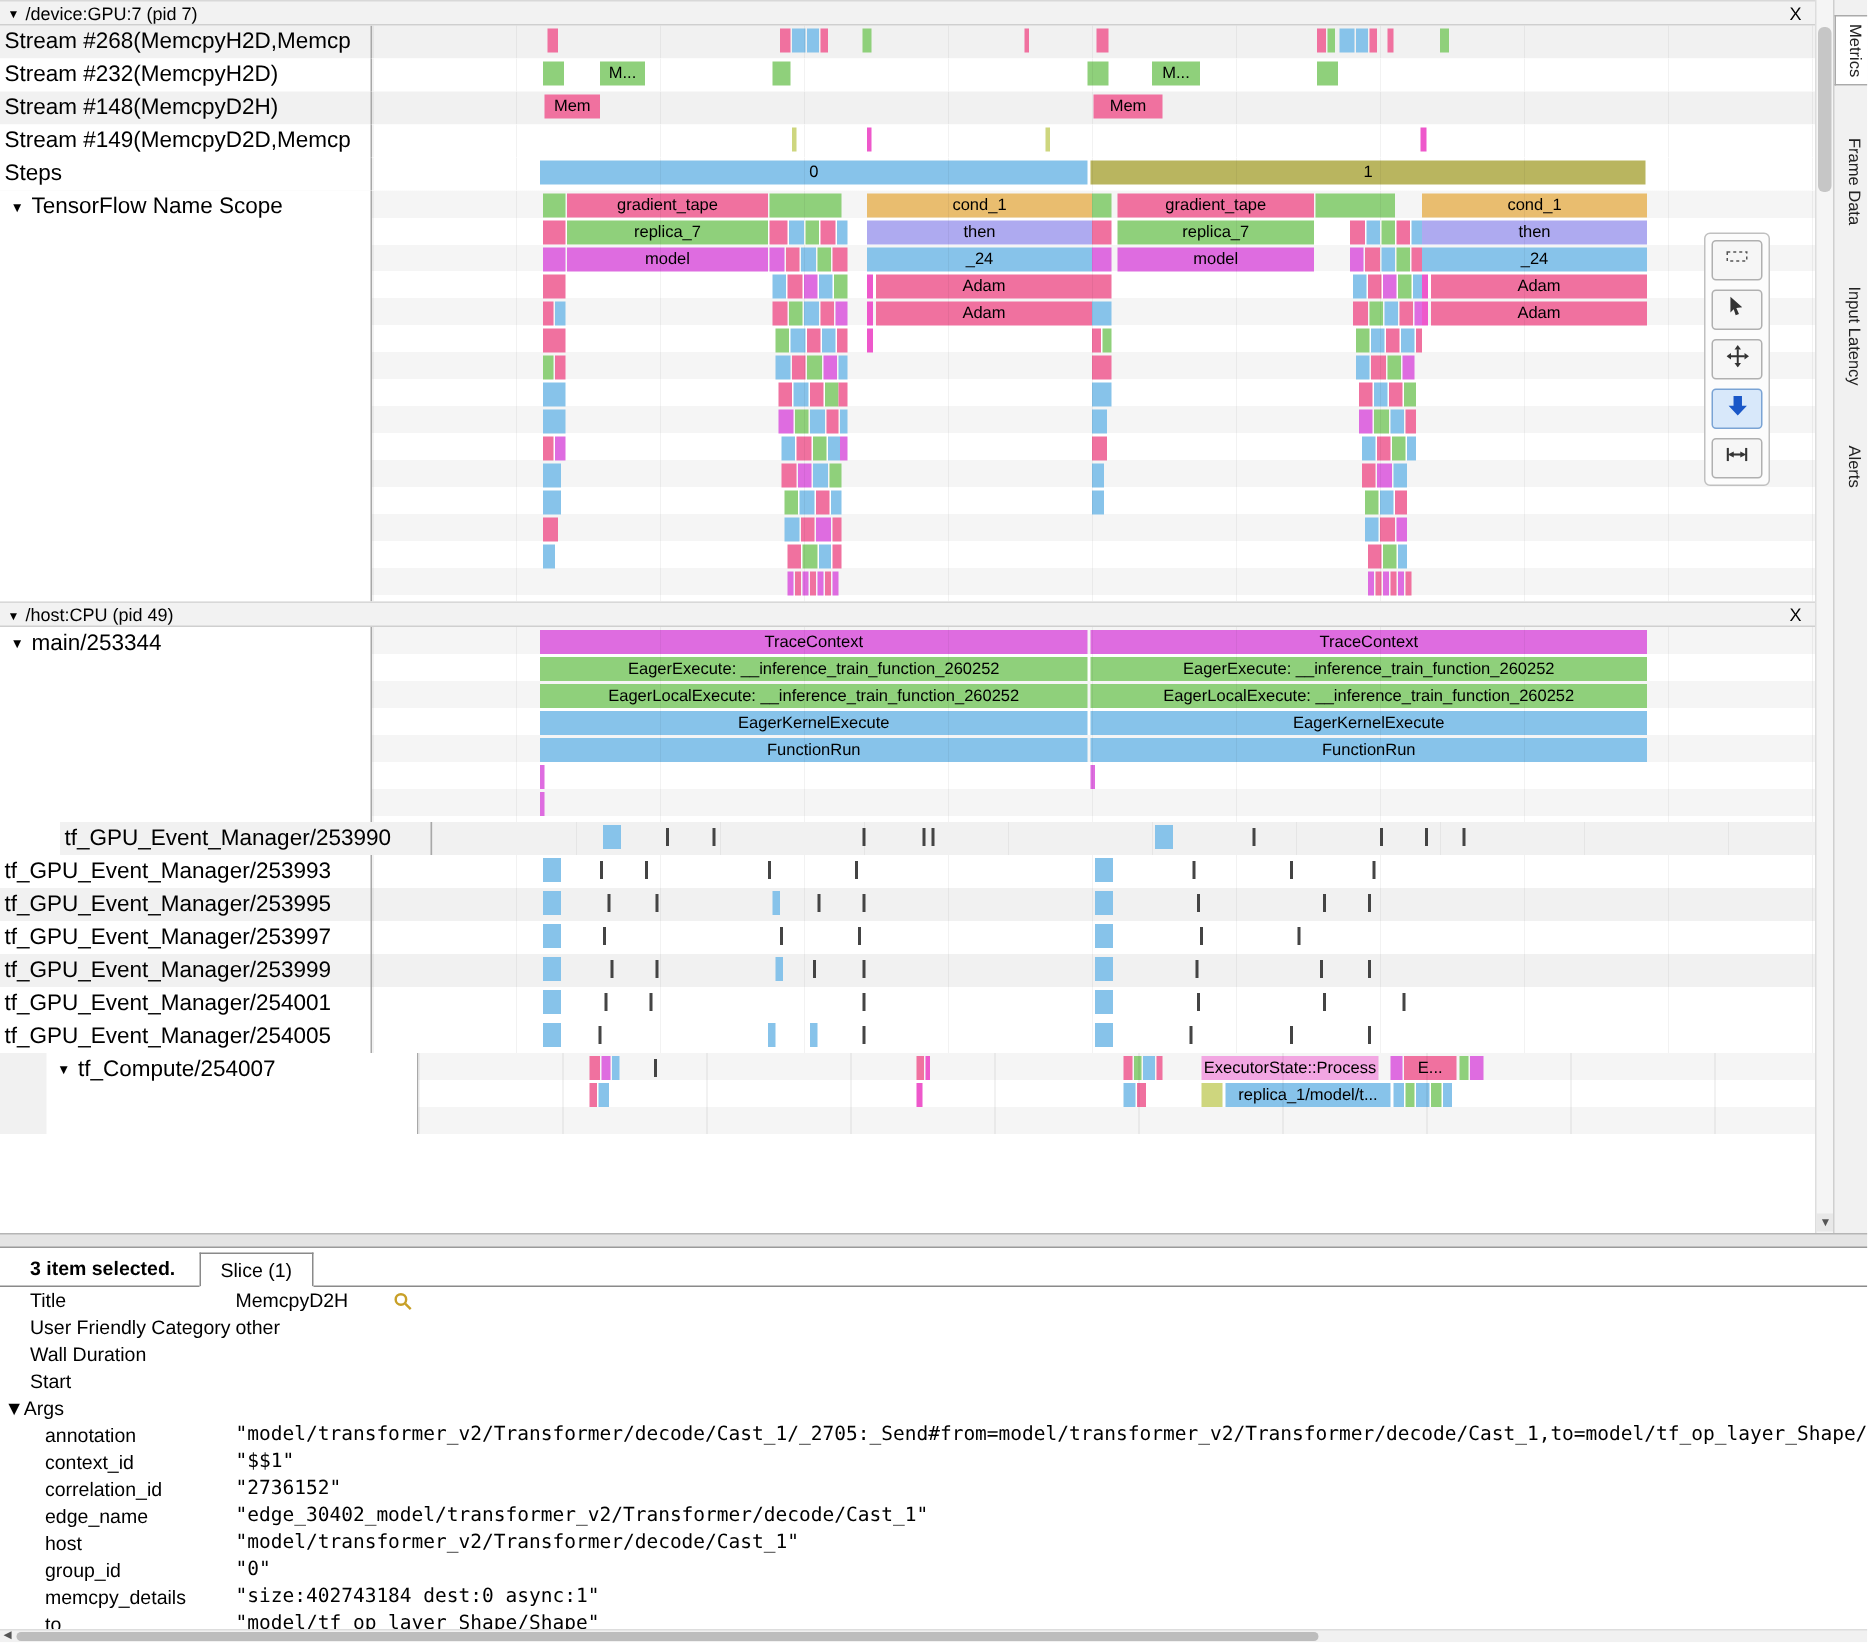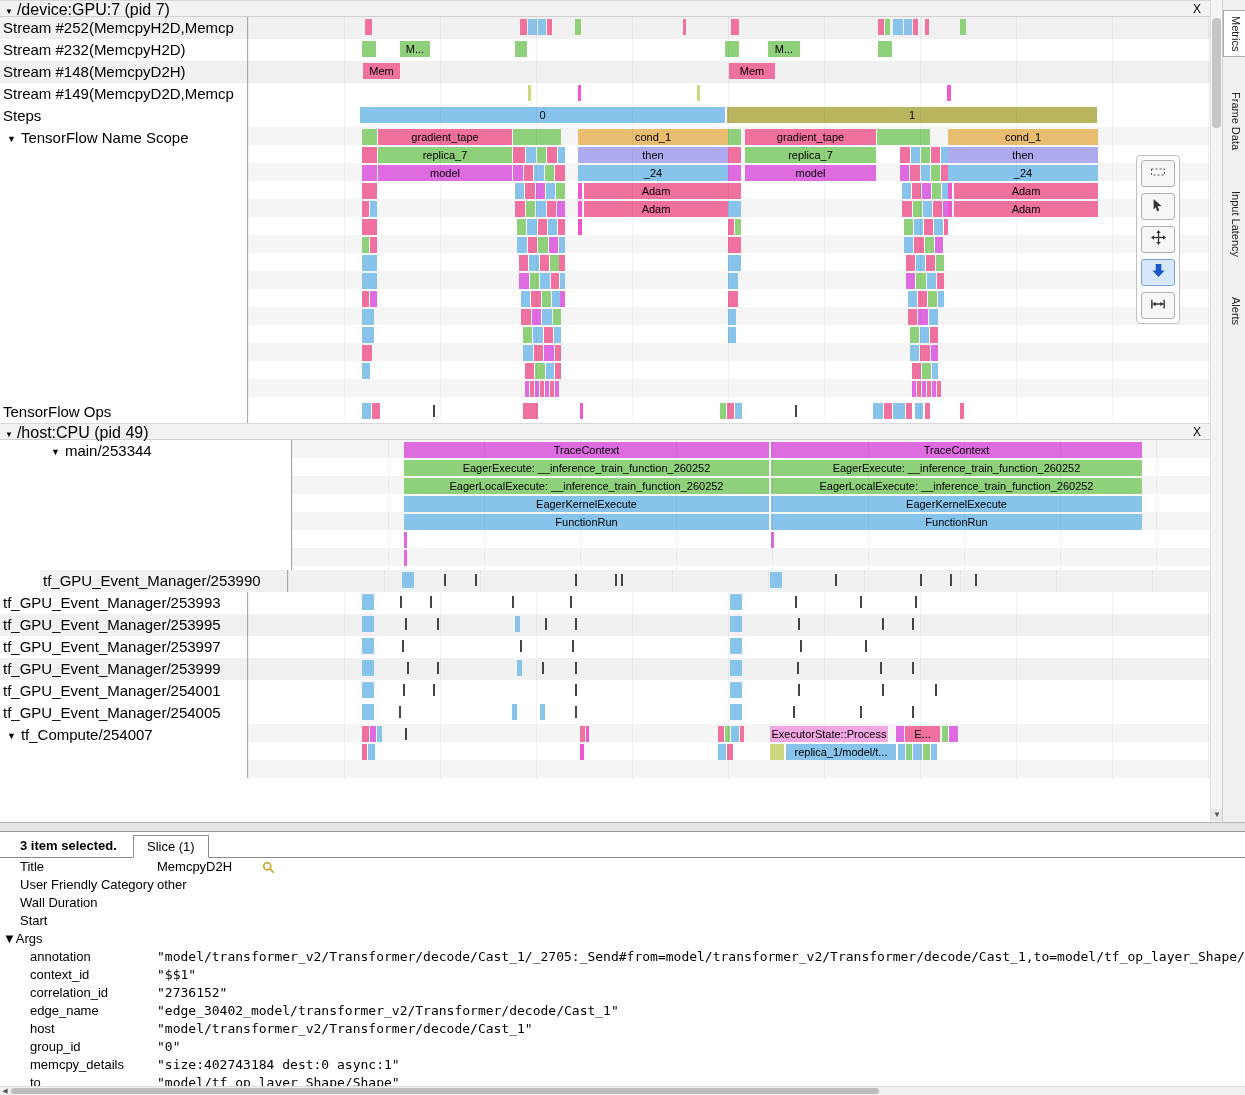--- a/index.html
+++ b/index.html
@@ -4,21 +4,21 @@
 <style>
   html,body{margin:0;padding:0;background:#fff;}
   .app{position:relative;width:1245px;height:1095px;overflow:hidden;
        font-family:"Liberation Sans",sans-serif;color:#000;background:#fff;}
   
   #timeline{position:absolute;left:0;top:0;width:1210px;height:822px;overflow:hidden;background:#fff;}
   .sec-head{position:relative;height:17px;line-height:17px;background:#f2f2f2;
             border-top:1px solid #d8d8d8;border-bottom:1px solid #cfcfcf;box-sizing:border-box;
             font-size:12px;padding-left:5px;white-space:nowrap;}
   .sec-caret{font-size:8px;margin-right:4px;vertical-align:1px;}
-  .sec-title{font-size:16px;text-align:center;}
+  .sec-title{font-size:12px;text-align:center;}
   .sec-close{position:absolute;right:9px;top:0;font-size:12px;cursor:pointer;}
   .track{display:flex;background:#fff;}
   .track.gray{background:#f1f1f1;}
   .tlabel{width:248px;min-width:248px;box-sizing:border-box;padding:1px 0 0 3px;
           font-size:15px;line-height:20px;white-space:nowrap;overflow:hidden;
           border-right:1px solid #a8a8a8;}
   .track.multi .tlabel{background:#fff;}
   .tcaret{font-size:9px;margin:0 5px 0 4px;vertical-align:1px;}
   .tcanvas{position:relative;flex:1;overflow:hidden;}
   .track.multi .tcanvas{background:repeating-linear-gradient(180deg,#f5f5f5 0 18px,#ffffff 18px 36px);}
@@ -67,21 +67,21 @@
   .arow .dname{margin-left:30px;width:127px;min-width:127px;}
   .arow .dval{font-family:"DejaVu Sans Mono",monospace;font-size:13px;}
 </style>
 </head>
 <body>
 
 <div class="app">
   <div id="timeline">
       <div class="sec-head"><span class="sec-caret">▼</span><span class="sec-title">/device:GPU:7 (pid 7)</span><span class="sec-close">X</span></div>
       <div class="track gray" style="height: 22px;">
-        <div class="tlabel"><span>Stream #252(MemcpyH2D,Memcp</span></div>
+        <div class="tlabel"><span>Stream #268(MemcpyH2D,Memcp</span></div>
         <div class="tcanvas">
           <div class="bar" style="left: 117px; width: 7px; top: 2px; background: rgb(240, 113, 159);"></div>
           <div class="bar" style="left: 272px; width: 7px; top: 2px; background: rgb(240, 113, 159);"></div>
           <div class="bar" style="left: 280px; width: 9px; top: 2px; background: rgb(135, 195, 234);"></div>
           <div class="bar" style="left: 290px; width: 8px; top: 2px; background: rgb(135, 195, 234);"></div>
           <div class="bar" style="left: 299px; width: 5px; top: 2px; background: rgb(240, 113, 159);"></div>
           <div class="bar" style="left: 327px; width: 6px; top: 2px; background: rgb(143, 208, 123);"></div>
           <div class="bar" style="left: 435px; width: 3px; top: 2px; background: rgb(240, 113, 159);"></div>
           <div class="bar" style="left: 483px; width: 8px; top: 2px; background: rgb(240, 113, 159);"></div>
           <div class="bar" style="left: 630px; width: 6px; top: 2px; background: rgb(240, 113, 159);"></div>
@@ -305,43 +305,22 @@
           <div class="bar" style="left: 689px; width: 4px; top: 254px; background: rgb(240, 113, 159);"></div>
           <div class="bar" style="left: 700px; width: 150px; top: 2px; background: rgb(233, 189, 111);">cond_1</div>
           <div class="bar" style="left: 700px; width: 150px; top: 20px; background: rgb(174, 170, 240);">then</div>
           <div class="bar" style="left: 700px; width: 150px; top: 38px; background: rgb(135, 195, 234);">_24</div>
           <div class="bar" style="left: 700px; width: 4px; top: 56px; background: rgb(238, 88, 203);"></div>
           <div class="bar" style="left: 706px; width: 144px; top: 56px; background: rgb(240, 113, 159);">Adam</div>
           <div class="bar" style="left: 700px; width: 4px; top: 74px; background: rgb(238, 88, 203);"></div>
           <div class="bar" style="left: 706px; width: 144px; top: 74px; background: rgb(240, 113, 159);">Adam</div>
         </div>
       </div>
-      <div class="track" style="height: 22px;">
-        <div class="tlabel"><span>TensorFlow Ops</span></div>
-        <div class="tcanvas">
-          <div class="bar" style="left: 114px; width: 9px; top: 2px; background: rgb(135, 195, 234);"></div>
-          <div class="bar" style="left: 124px; width: 8px; top: 2px; background: rgb(240, 113, 159);"></div>
-          <div class="bar" style="left: 185px; width: 2px; top: 4px; height: 12px; background: rgb(68, 68, 68);"></div>
-          <div class="bar" style="left: 275px; width: 15px; top: 2px; background: rgb(240, 113, 159);"></div>
-          <div class="bar" style="left: 332px; width: 3px; top: 2px; background: rgb(238, 88, 203);"></div>
-          <div class="bar" style="left: 472px; width: 6px; top: 2px; background: rgb(143, 208, 123);"></div>
-          <div class="bar" style="left: 479px; width: 7px; top: 2px; background: rgb(240, 113, 159);"></div>
-          <div class="bar" style="left: 487px; width: 7px; top: 2px; background: rgb(135, 195, 234);"></div>
-          <div class="bar" style="left: 547px; width: 2px; top: 4px; height: 12px; background: rgb(68, 68, 68);"></div>
-          <div class="bar" style="left: 625px; width: 10px; top: 2px; background: rgb(135, 195, 234);"></div>
-          <div class="bar" style="left: 636px; width: 8px; top: 2px; background: rgb(240, 113, 159);"></div>
-          <div class="bar" style="left: 645px; width: 12px; top: 2px; background: rgb(135, 195, 234);"></div>
-          <div class="bar" style="left: 658px; width: 6px; top: 2px; background: rgb(240, 113, 159);"></div>
-          <div class="bar" style="left: 667px; width: 8px; top: 2px; background: rgb(135, 195, 234);"></div>
-          <div class="bar" style="left: 677px; width: 5px; top: 2px; background: rgb(240, 113, 159);"></div>
-          <div class="bar" style="left: 712px; width: 4px; top: 2px; background: rgb(240, 113, 159);"></div>
-        </div>
-      </div>
       <div class="sec-head"><span class="sec-caret">▼</span><span class="sec-title">/host:CPU (pid 49)</span><span class="sec-close">X</span></div>
-      <div class="track multi" style="height: 130px; margin-left: 44px;">
+      <div class="track multi" style="height: 130px;">
         <div class="tlabel"><span class="tcaret">▼</span><span>main/253344</span></div>
         <div class="tcanvas">
           <div class="bar" style="left: 112px; width: 365px; top: 2px; background: rgb(222, 108, 224);">TraceContext</div>
           <div class="bar" style="left: 479px; width: 371px; top: 2px; background: rgb(222, 108, 224);">TraceContext</div>
           <div class="bar" style="left: 112px; width: 365px; top: 20px; background: rgb(143, 208, 123);">EagerExecute: __inference_train_function_260252</div>
           <div class="bar" style="left: 479px; width: 371px; top: 20px; background: rgb(143, 208, 123);">EagerExecute: __inference_train_function_260252</div>
           <div class="bar" style="left: 112px; width: 365px; top: 38px; background: rgb(143, 208, 123);">EagerLocalExecute: __inference_train_function_260252</div>
           <div class="bar" style="left: 479px; width: 371px; top: 38px; background: rgb(143, 208, 123);">EagerLocalExecute: __inference_train_function_260252</div>
           <div class="bar" style="left: 112px; width: 365px; top: 56px; background: rgb(135, 195, 234);">EagerKernelExecute</div>
           <div class="bar" style="left: 479px; width: 371px; top: 56px; background: rgb(135, 195, 234);">EagerKernelExecute</div>
@@ -444,21 +423,21 @@
           <div class="bar" style="left: 151px; width: 2px; top: 4px; height: 12px; background: rgb(68, 68, 68);"></div>
           <div class="bar" style="left: 264px; width: 5px; top: 2px; background: rgb(135, 195, 234);"></div>
           <div class="bar" style="left: 292px; width: 5px; top: 2px; background: rgb(135, 195, 234);"></div>
           <div class="bar" style="left: 327px; width: 2px; top: 4px; height: 12px; background: rgb(68, 68, 68);"></div>
           <div class="bar" style="left: 482px; width: 12px; top: 2px; background: rgb(135, 195, 234);"></div>
           <div class="bar" style="left: 545px; width: 2px; top: 4px; height: 12px; background: rgb(68, 68, 68);"></div>
           <div class="bar" style="left: 612px; width: 2px; top: 4px; height: 12px; background: rgb(68, 68, 68);"></div>
           <div class="bar" style="left: 664px; width: 2px; top: 4px; height: 12px; background: rgb(68, 68, 68);"></div>
         </div>
       </div>
-      <div class="track gray multi" style="height: 54px;">
+      <div class="track gray multi" style="height: 54px; padding-left: 31px;">
         <div class="tlabel"><span class="tcaret">▼</span><span>tf_Compute/254007</span></div>
         <div class="tcanvas">
           <div class="bar" style="left: 114px; width: 7px; top: 2px; background: rgb(240, 113, 159);"></div>
           <div class="bar" style="left: 122px; width: 6px; top: 2px; background: rgb(222, 108, 224);"></div>
           <div class="bar" style="left: 129px; width: 5px; top: 2px; background: rgb(135, 195, 234);"></div>
           <div class="bar" style="left: 157px; width: 2px; top: 4px; height: 12px; background: rgb(68, 68, 68);"></div>
           <div class="bar" style="left: 332px; width: 5px; top: 2px; background: rgb(240, 113, 159);"></div>
           <div class="bar" style="left: 338px; width: 3px; top: 2px; background: rgb(238, 88, 203);"></div>
           <div class="bar" style="left: 470px; width: 6px; top: 2px; background: rgb(240, 113, 159);"></div>
           <div class="bar" style="left: 477px; width: 5px; top: 2px; background: rgb(143, 208, 123);"></div>

